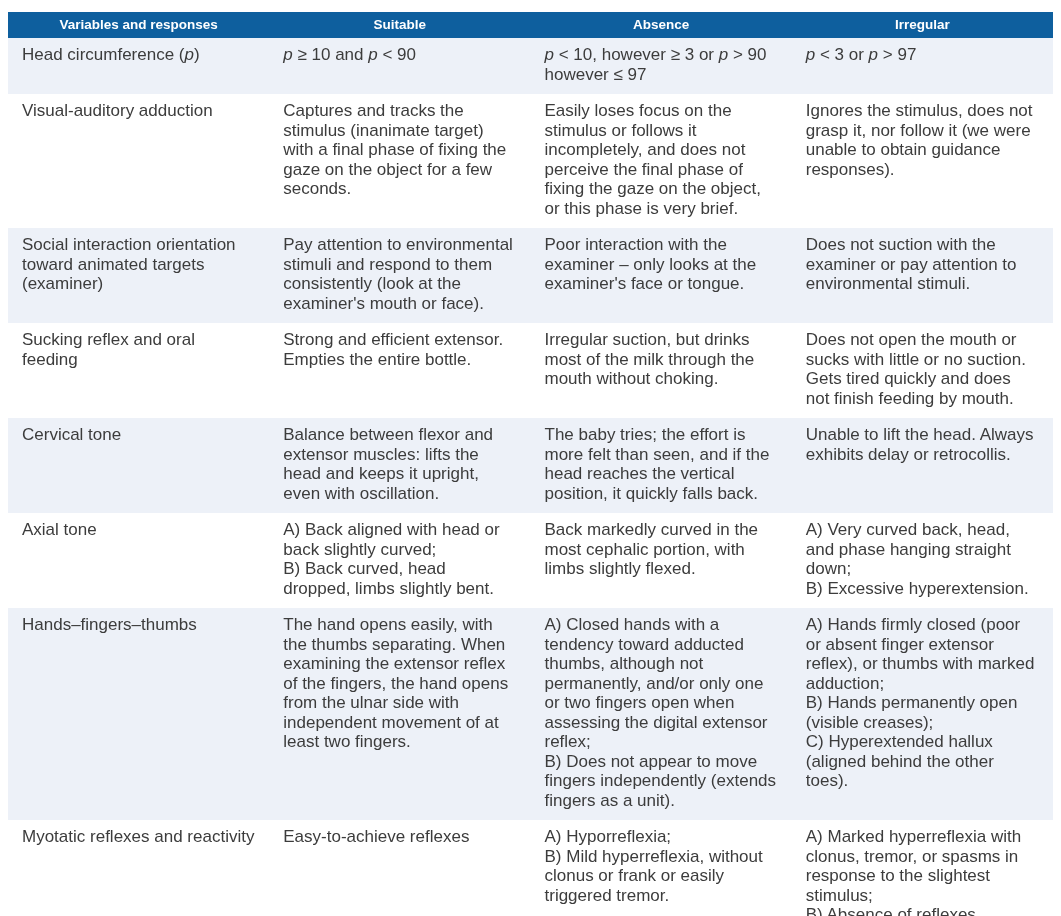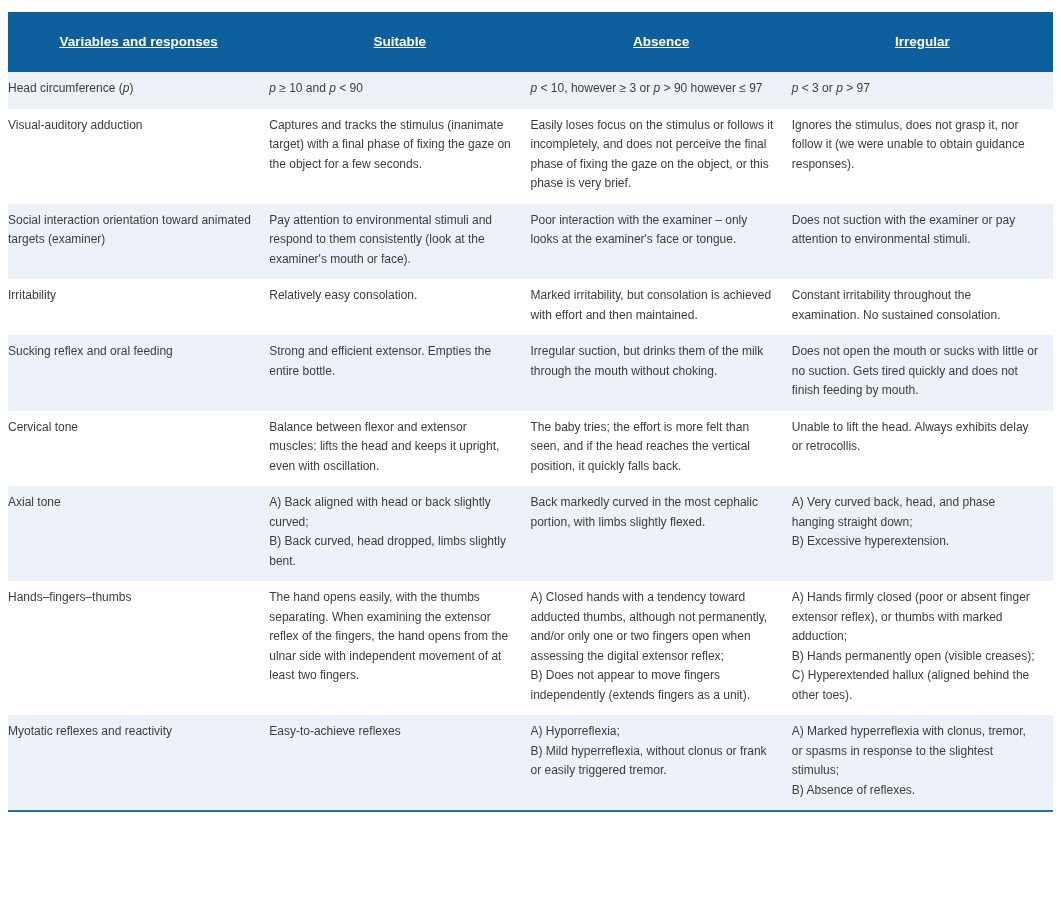--- a/index.html
+++ b/index.html
@@ -23,29 +23,28 @@
     border-collapse:collapse;
     table-layout:fixed;
     border-bottom:2px solid var(--bottom-line);
   }
   table.assessment th{
     background:var(--header-bg);
     color:var(--header-text);
     font-weight:bold;
     font-size:13.5px;
     text-align:center;
-    padding:22px 8px;
+    padding:5px 8px;
     line-height:1.2;
-    text-decoration:underline;
   }
   table.assessment td{
     vertical-align:top;
-    font-size:12px;
+    font-size:17px;
     line-height:19.5px;
-    padding:7px 14px 10px 0;
+    padding:7px 14px 10px 14px;
     white-space:pre-line;
   }
   table.assessment tbody tr{background:var(--row-bg);}
   table.assessment tbody tr:nth-child(odd){background:var(--row-alt-bg);}
   table.assessment td i{font-style:italic;}
 </style>
 </head>
 <body>
 
 <div class="page">
@@ -71,29 +70,23 @@
           <td>Easily loses focus on the stimulus or follows it incompletely, and does not perceive the final phase of fixing the gaze on the object, or this phase is very brief.</td>
           <td>Ignores the stimulus, does not grasp it, nor follow it (we were unable to obtain guidance responses).</td>
         </tr>
         <tr>
           <td>Social interaction orientation toward animated targets (examiner)</td>
           <td>Pay attention to environmental stimuli and respond to them consistently (look at the examiner's mouth or face).</td>
           <td>Poor interaction with the examiner – only looks at the examiner's face or tongue.</td>
           <td>Does not suction with the examiner or pay attention to environmental stimuli.</td>
         </tr>
         <tr>
-          <td>Irritability</td>
-          <td>Relatively easy consolation.</td>
-          <td>Marked irritability, but consolation is achieved with effort and then maintained.</td>
-          <td>Constant irritability throughout the examination. No sustained consolation.</td>
-        </tr>
-        <tr>
           <td>Sucking reflex and oral feeding</td>
           <td>Strong and efficient extensor. Empties the entire bottle.</td>
-          <td>Irregular suction, but drinks them of the milk through the mouth without choking.</td>
+          <td>Irregular suction, but drinks most of the milk through the mouth without choking.</td>
           <td>Does not open the mouth or sucks with little or no suction. Gets tired quickly and does not finish feeding by mouth.</td>
         </tr>
         <tr>
           <td>Cervical tone</td>
           <td>Balance between flexor and extensor muscles: lifts the head and keeps it upright, even with oscillation.</td>
           <td>The baby tries; the effort is more felt than seen, and if the head reaches the vertical position, it quickly falls back.</td>
           <td>Unable to lift the head. Always exhibits delay or retrocollis.</td>
         </tr>
         <tr>
           <td>Axial tone</td>

